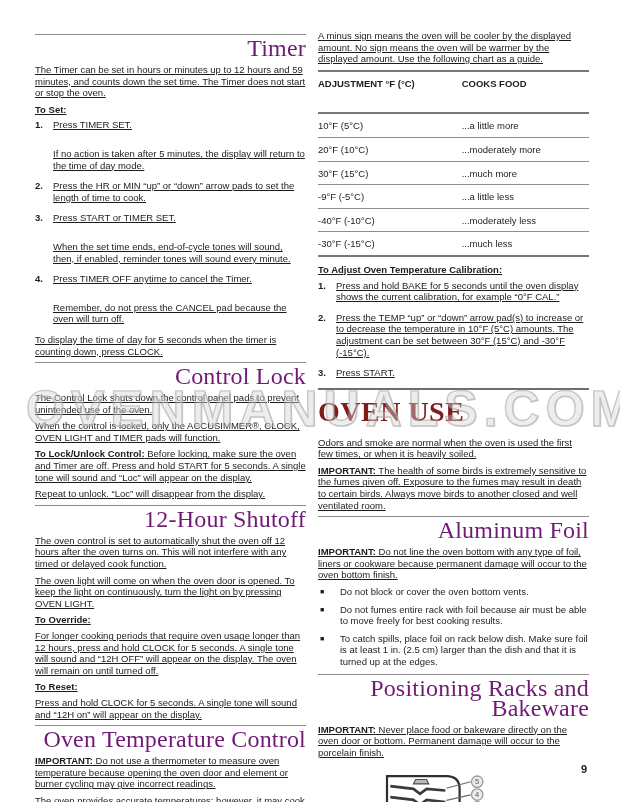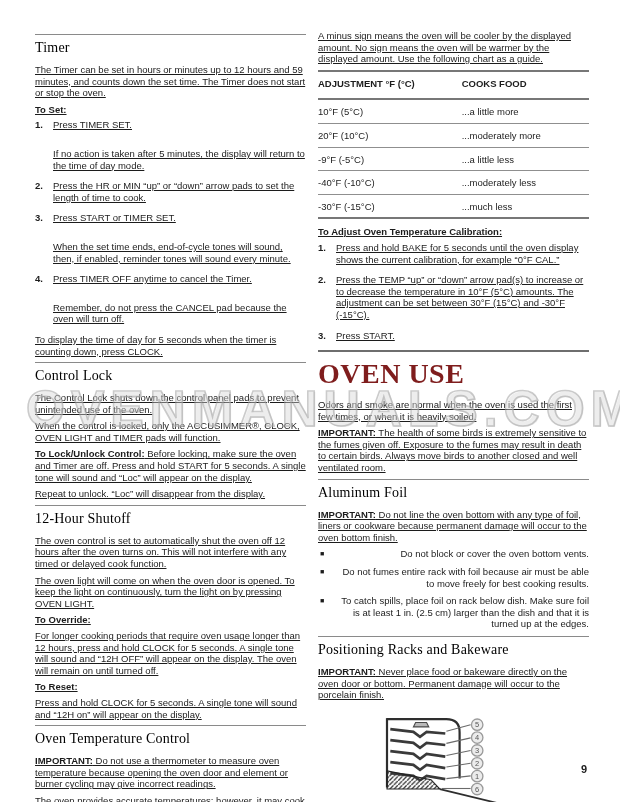--- a/index.html
+++ b/index.html
@@ -13,40 +13,40 @@
   }
   .col{position:absolute;top:30px;width:271px;}
   .col-left{left:35px;}
   .col-right{left:318px;}
   p{margin:0 0 5px 0;text-decoration:underline;}
   b{font-weight:bold;}
   .rule{border-top:1px solid #8a8a8a;margin:4px 0 3px 0;height:0;}
   .rule-heavy{border-top:2px solid #6e6e6e;margin:5px 0 3px 0;height:0;}
   .sec{
     font-family:"Liberation Serif", serif;font-weight:normal;
-    font-size:14px;line-height:20px;color:#000000;
-    text-align:left;margin:2px 0 6px 0;letter-spacing:0.2px;
+    font-size:24px;line-height:20px;color:#701a75;
+    text-align:right;margin:2px 0 6px 0;letter-spacing:0.2px;
   }
   .bigsec{
     font-family:"Liberation Serif", serif;font-weight:bold;
     font-size:28px;line-height:32px;color:#7f1d1d;
     text-align:left;margin:6px 0 9px 0;letter-spacing:0.5px;
   }
   .subhead{font-weight:bold;margin:1px 0 4px 0;}
   .step{display:flex;margin:0 0 5px 0;}
   .step .num{font-weight:bold;width:18px;flex:0 0 18px;}
   .step .stepbody{flex:1;}
   .step .stepbody p{margin:0 0 4px 0;}
   .step .stepbody p.sub{margin-top:17px;}
   .bullet{display:flex;margin:0 0 6px 0;}
   .bullet .mark{width:20px;flex:0 0 20px;font-size:7px;line-height:11.6px;padding-left:2px;}
-  .bullet .btext{flex:1;text-align:right;}
+  .bullet .btext{flex:1;}
   table.cal{width:100%;border-collapse:collapse;margin:3px 0 7px 0;
     border-top:2px solid #777;border-bottom:2px solid #777;}
-  table.cal th{font-weight:bold;text-align:left;padding:6px 0 9px 0;
+  table.cal th{font-weight:bold;text-align:left;padding:6px 0 23px 0;
     border-bottom:2px solid #777;font-size:9.5px;}
   table.cal td{padding:6px 0 5px 0;border-bottom:1px solid #8f8f8f;}
   table.cal tr:last-child td{border-bottom:none;}
   table.cal .c1{width:53%;}
   .watermark{
     position:absolute;left:26px;top:384px;z-index:10;
     font-family:"Liberation Sans", sans-serif;font-weight:bold;
     font-size:50px;line-height:50px;letter-spacing:6px;white-space:nowrap;
     color:rgba(250,250,250,0.12);
     -webkit-text-stroke:1.6px rgba(160,160,160,0.55);
@@ -134,20 +134,24 @@
       <tbody>
         <tr>
             <td class="c1">10°F (5°C)</td>
             <td>...a little more</td>
           </tr>
         <tr>
             <td class="c1">20°F (10°C)</td>
             <td>...moderately more</td>
           </tr>
         <tr>
+            <td class="c1">30°F (15°C)</td>
+            <td>...much more</td>
+          </tr>
+        <tr>
             <td class="c1">-9°F (-5°C)</td>
             <td>...a little less</td>
           </tr>
         <tr>
             <td class="c1">-40°F (-10°C)</td>
             <td>...moderately less</td>
           </tr>
         <tr>
             <td class="c1">-30°F (-15°C)</td>
             <td>...much less</td>

